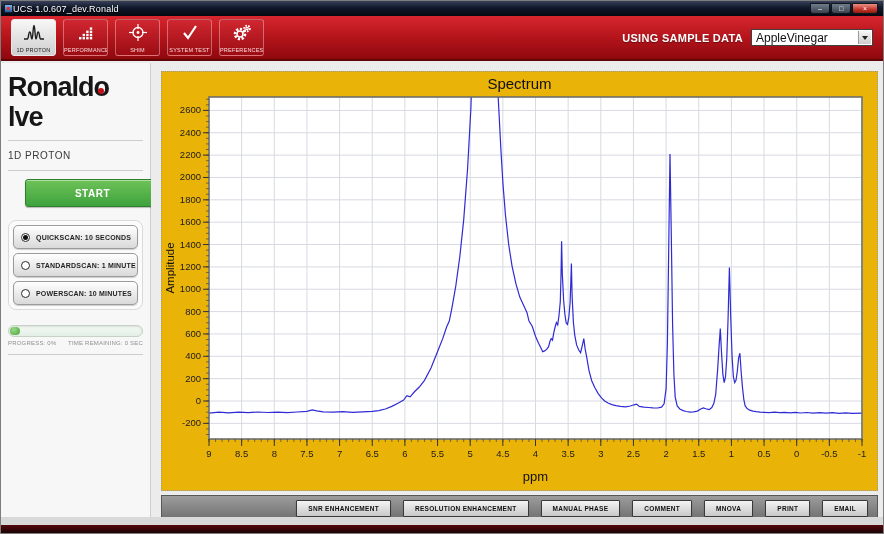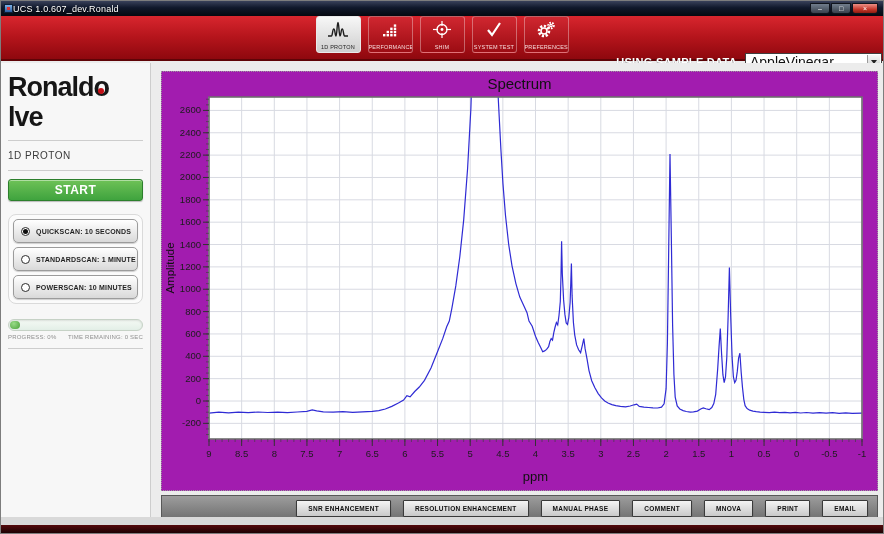--- a/index.html
+++ b/index.html
@@ -18,73 +18,73 @@
   .app-icon::after{content:"";position:absolute;left:2px;top:2px;width:3px;height:3px;background:#d33;}
   .title-text{color:#fff;font-size:9px;letter-spacing:.2px;text-shadow:0 1px 1px #000;}
   .win-controls{margin-left:auto;display:flex;gap:1px;padding-right:2px;}
   .win-btn{width:20px;height:11px;display:flex;align-items:center;justify-content:center;
     color:#fff;font-size:7px;line-height:1;background:linear-gradient(#717d8c,#39414d);
     border:1px solid #10141c;border-radius:0 0 3px 3px;}
   .win-btn.close{width:26px;background:linear-gradient(#ec9086,#c4372a 60%,#8f1b10);}
   
   .toolbar{position:absolute;top:15px;left:0;right:0;height:45px;
     background:linear-gradient(180deg,#d8262e,#b4141b 50%,#8e080e);
-    border-bottom:2px solid #5f0407;display:flex;align-items:center;padding:0 1px;flex-direction:column;}
+    border-bottom:2px solid #5f0407;display:flex;align-items:center;padding:0 10px;}
   .tool-btns{display:flex;gap:7px;align-items:center;}
   .tool-btn{width:45px;height:37px;border-radius:3px;border:1px solid rgba(255,255,255,.35);
     background:linear-gradient(#d02730,#9c0c13);display:flex;flex-direction:column;
     align-items:center;justify-content:space-between;padding:3px 1px 2px;cursor:pointer;}
   .tool-btn.active{background:linear-gradient(#f7f7f7,#cfcfcf);border-color:#eaeaea;}
   .tool-ico{width:22px;height:19px;display:block;}
   .tool-label{font-size:5.5px;color:#f6dada;white-space:nowrap;overflow:hidden;max-width:43px;
     letter-spacing:.2px;}
   .tool-btn.active .tool-label{color:#1d1d1d;}
   .sample-area{margin-left:auto;display:flex;align-items:center;gap:8px;}
   .sample-label{color:#fff;font-weight:bold;font-size:11px;letter-spacing:.3px;
     text-shadow:0 1px 1px rgba(0,0,0,.4);}
-  .dropdown{width:137px;height:17px;background:#fff;border:1px solid #3f3f3f;
-    display:flex;align-items:flex-start;font-size:14px;color:#111;padding-left:4px;position:relative;cursor:pointer;}
+  .dropdown{width:122px;height:17px;background:#fff;border:1px solid #3f3f3f;
+    display:flex;align-items:flex-end;font-size:12px;color:#111;padding-left:4px;position:relative;cursor:pointer;}
   .dd-arrow-btn{position:absolute;right:1px;top:1px;bottom:1px;width:13px;
     background:linear-gradient(#f6f6f6,#cdcdcd);border-left:1px solid #9a9a9a;
     display:flex;align-items:center;justify-content:center;}
   .dd-arrow-btn::after{content:"";border:3px solid transparent;border-top:4px solid #222;margin-top:4px;}
   
   .sidebar{position:absolute;left:0;top:62px;width:150px;bottom:16px;background:#f7f7f7;
     border-right:1px solid #cdcdcd;padding:10px 7px 0 7px;}
   .logo{font-size:27px;font-weight:bold;color:#161616;letter-spacing:-1px;line-height:1.1;}
   .logo .o-wrap{position:relative;display:inline-block;}
   .logo .o-dot{position:absolute;left:50%;top:60%;width:6px;height:6px;border-radius:50%;
     background:#c30f16;transform:translate(-50%,-50%);}
   .divider{height:1px;background:#cdcdcd;}
   .protocol-title{font-size:10px;color:#3a3a3a;letter-spacing:.5px;margin:9px 0;}
-  .start-btn{width:100%;height:22px;margin-top:8px;border:1px solid #2c7f2c;border-radius:3px;
-    background:linear-gradient(#6ec257,#3fa33e);color:#fff;font-weight:bold;font-size:12px;
+  .start-btn{width:100%;height:28px;margin-top:8px;border:1px solid #2c7f2c;border-radius:3px;
+    background:linear-gradient(#6ec257,#3fa33e);color:#fff;font-weight:bold;font-size:10px;
     display:flex;align-items:center;justify-content:center;letter-spacing:.5px;cursor:pointer;
-    box-shadow:inset 0 1px 0 rgba(255,255,255,.45),0 1px 1px rgba(0,0,0,.25);}
+    box-shadow:inset 0 1px 0 rgba(255,255,255,.45),0 1px 1px rgba(0,0,0,.25);margin-left:17px;}
   .scan-group{margin-top:13px;border:1px solid #dadada;border-radius:8px;background:#fbfbfb;
     padding:4px;display:flex;flex-direction:column;gap:4px;}
   .scan-btn{height:24px;border:1px solid #9b9b9b;border-radius:5px;
     background:linear-gradient(#ffffff,#d9d9d9);display:flex;align-items:center;gap:6px;
     padding:0 7px;cursor:pointer;box-shadow:0 1px 1px rgba(0,0,0,.18);}
   .radio{width:9px;height:9px;border:1.5px solid #2c2c2c;border-radius:50%;background:#fff;
     position:relative;flex:0 0 auto;}
   .radio.sel::after{content:"";position:absolute;inset:1px;background:#0e0e0e;border-radius:50%;}
   .scan-label{font-size:7px;font-weight:bold;color:#1f1f1f;letter-spacing:.2px;white-space:nowrap;}
   .progress-wrap{margin-top:15px;}
   .progress-track{height:12px;border:1px solid #c6d2c6;border-radius:7px;position:relative;
     background:linear-gradient(#f4f9f4,#e3efe7);box-shadow:inset 0 1px 2px rgba(0,0,0,.1);overflow:hidden;}
   .progress-fill{position:absolute;left:1px;top:1px;bottom:1px;border-radius:5px;
     background:radial-gradient(circle at 38% 32%,#98dc87,#4aa03a);}
   .progress-labels{display:flex;justify-content:space-between;margin-top:3px;
     font-size:6px;color:#8f8f8f;letter-spacing:.2px;}
   .sidebar .divider.bottom{margin-top:8px;}
   
   .main{position:absolute;left:150px;top:62px;right:0;bottom:16px;background:#ececec;}
   .chart-box{position:absolute;left:10px;top:8px;width:717px;height:420px;
-    border:1px dotted #9b9b9b;background:#a21caf;}
+    border:1px dotted #9b9b9b;background:#eab308;}
   .chart-title{position:absolute;top:3px;left:0;right:0;text-align:center;
     font-size:15px;color:#101010;}
   #chart-svg{position:absolute;left:1px;top:21px;}
   .footer-bar{position:absolute;left:10px;top:432px;width:717px;height:26px;
     background:linear-gradient(#9d9d9d,#6e6e6e);border:1px solid #585858;
     display:flex;align-items:center;justify-content:flex-end;gap:12px;padding:0 9px;}
   .footer-btn{height:17px;padding:0 11px;border:1px solid #3a3a3a;border-radius:1px;
     background:linear-gradient(#f4f4f4,#c9c9c9);font-size:6.5px;font-weight:bold;color:#101010;
     display:flex;align-items:center;letter-spacing:.3px;cursor:pointer;
     box-shadow:0 1px 1px rgba(0,0,0,.35);white-space:nowrap;}

